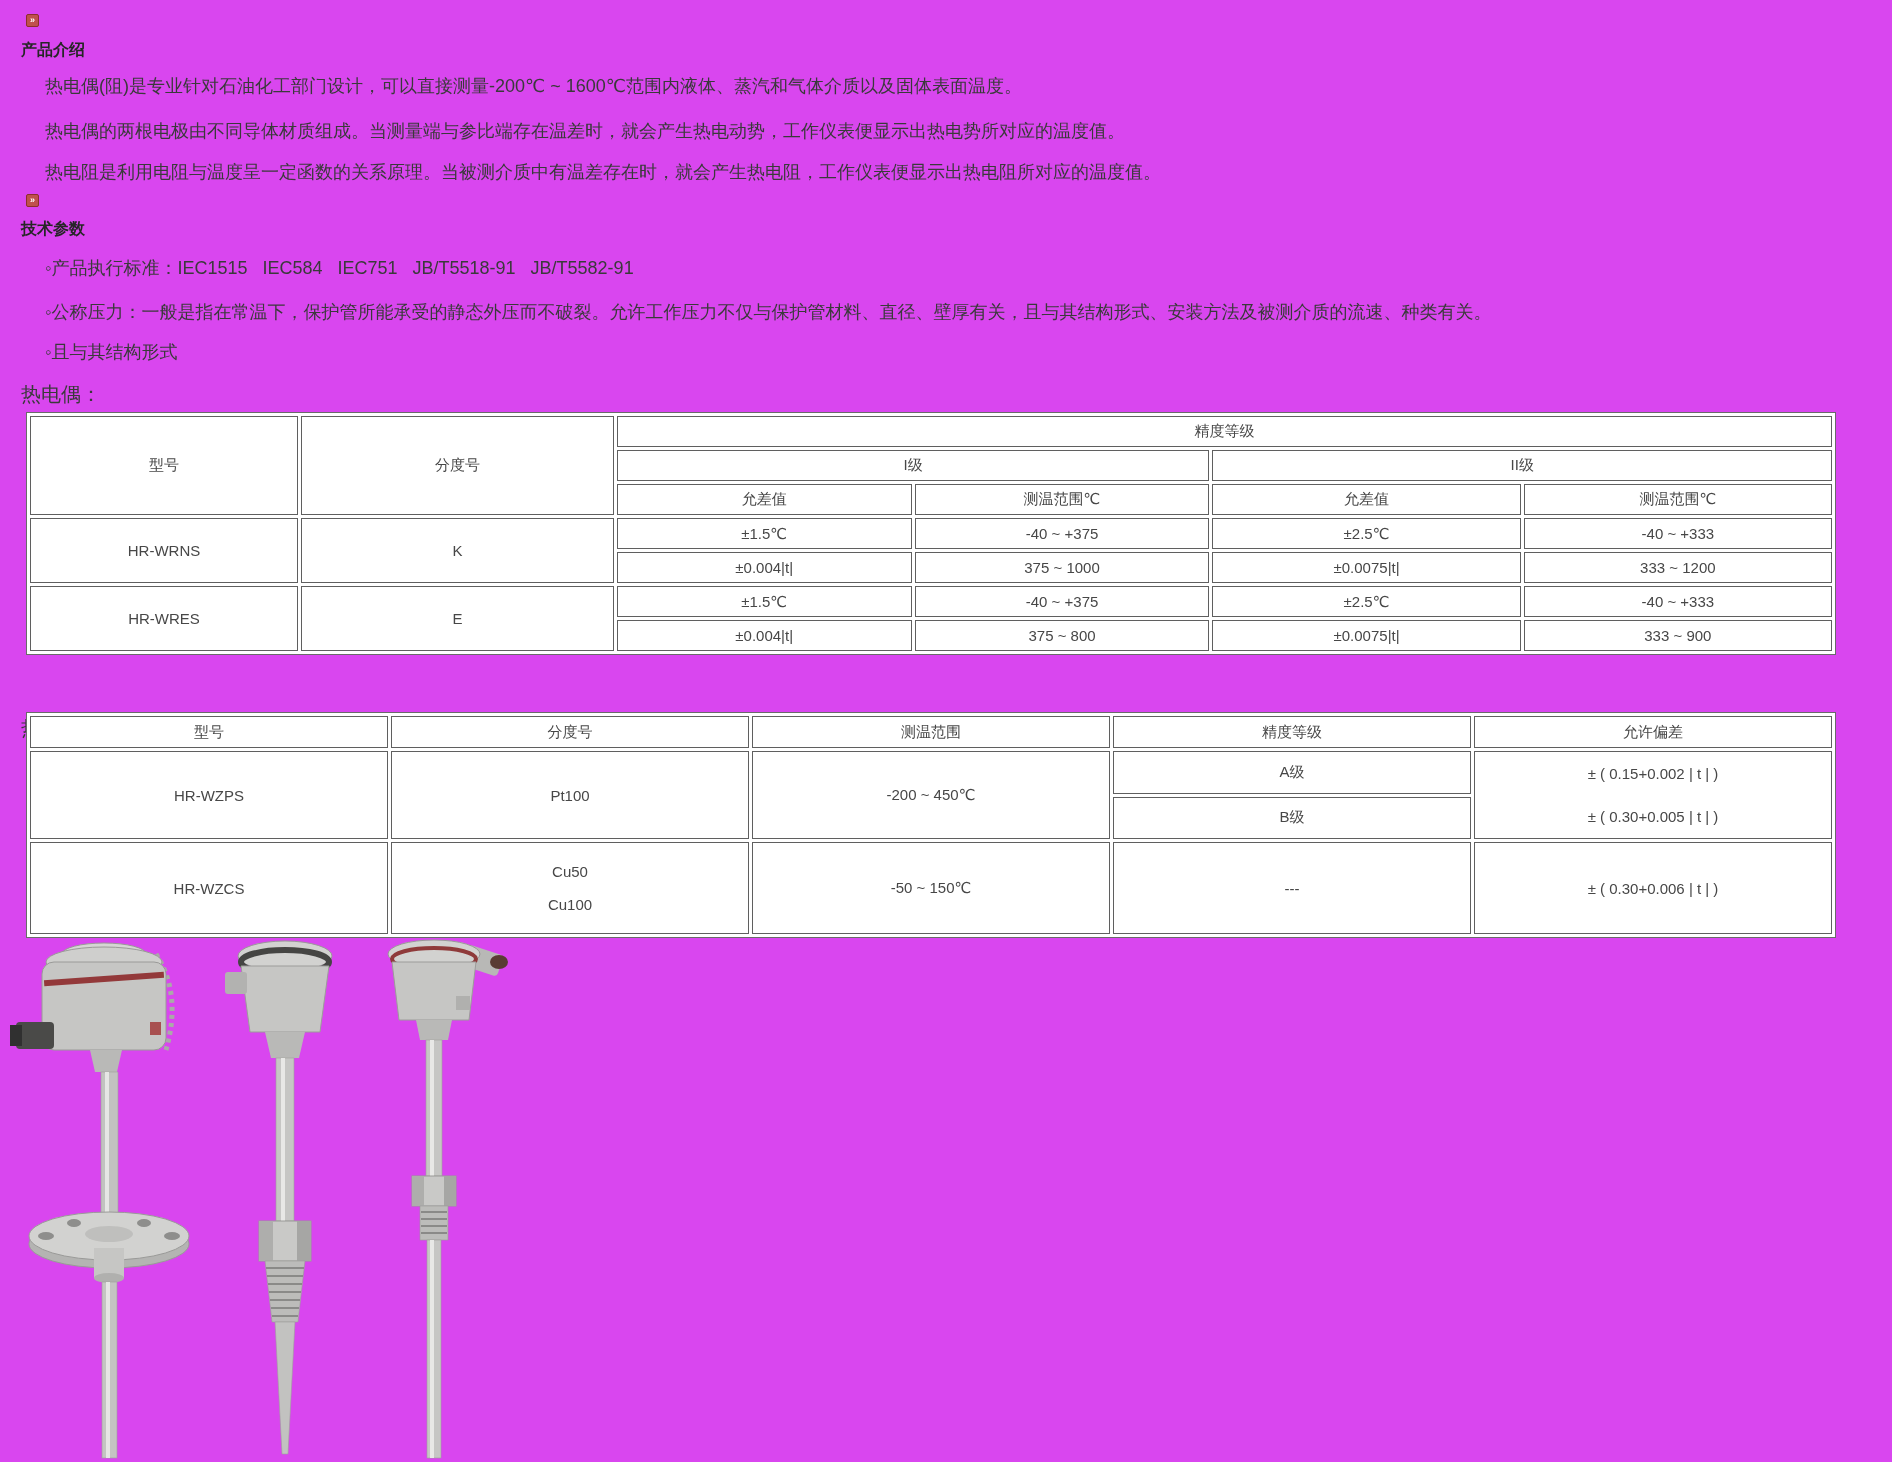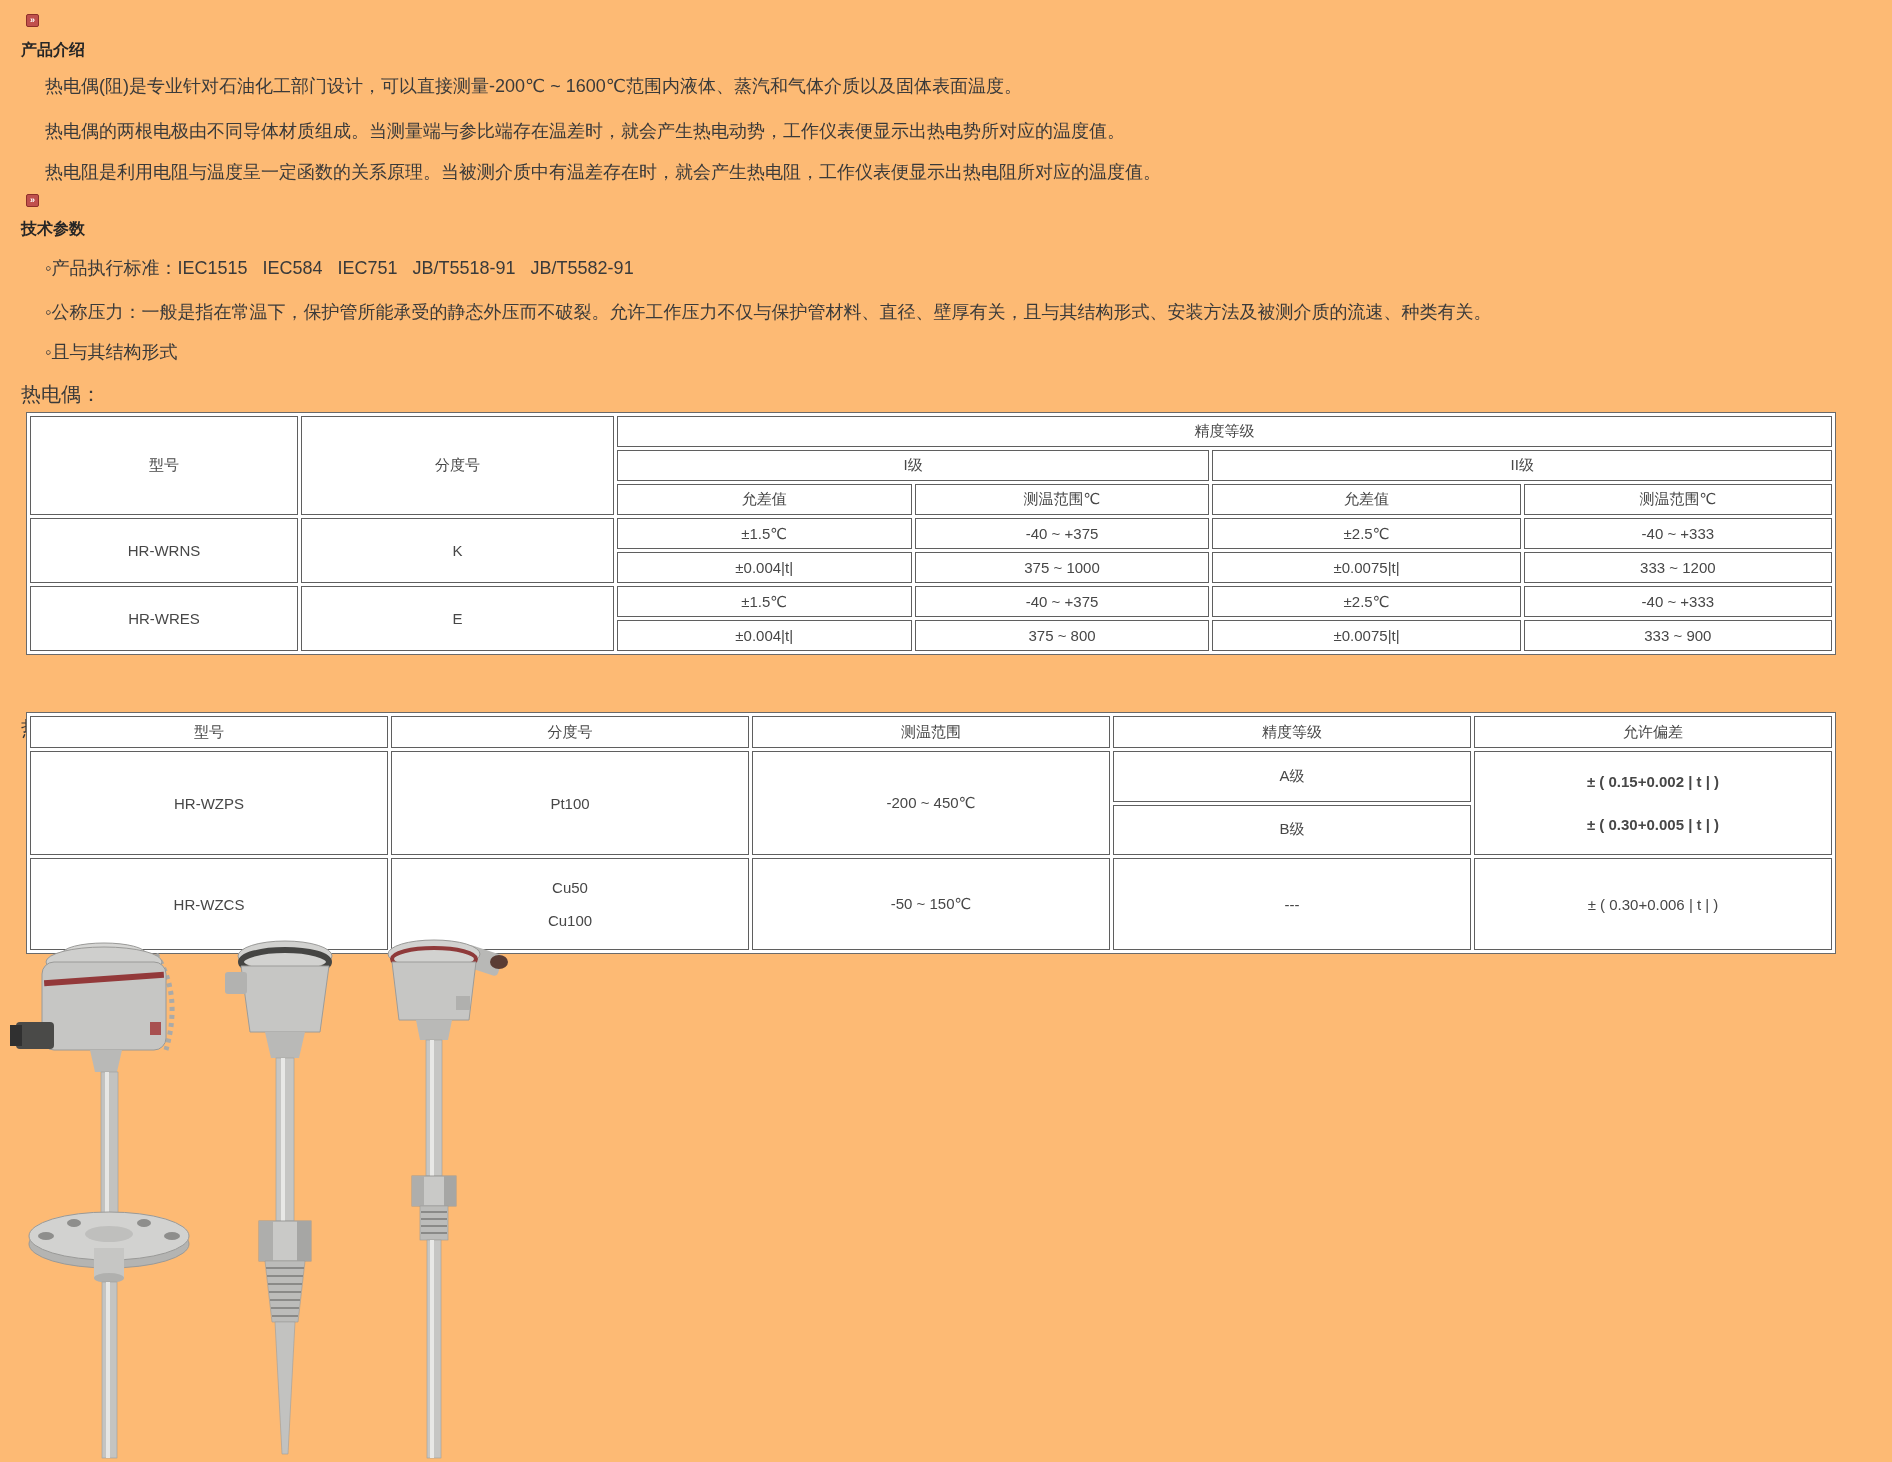--- a/index.html
+++ b/index.html
@@ -1,18 +1,18 @@
 <!DOCTYPE html>
 <html><head>
 <meta charset="utf-8">
 <style>
   * { margin:0; padding:0; box-sizing:border-box; }
   html,body { background:#ffffff; }
   .page {
-    position:relative; width:1892px; height:1462px; background:#fdba74;
+    position:relative; width:1892px; height:1462px; background:#d946ef;
     font-family:"Liberation Sans","DejaVu Sans",sans-serif; color:#3c3c3c;
     overflow:hidden;
   }
   .bullet-icon {
     position:absolute; width:13px; height:13px;
     background:#c0504d; border:1px solid #8e2f2a; border-radius:2px;
     color:#ffffff; font-size:9px; line-height:11px; text-align:center; font-weight:bold;
   }
   .bullet-icon::after { content:"»"; }
   .h-title { position:absolute; font-size:16px; font-weight:bold; color:#262626; white-space:nowrap; }
@@ -26,21 +26,21 @@
   table.spec td {
     border:1px solid #5f5f5f; text-align:center; vertical-align:middle;
     font-size:15px; color:#474747; padding:0 20px; overflow:hidden;
   }
   .t1 { left:26px; top:412px; width:1810px; }
   .t1 tr { height:31px; }
   .t2 { left:26px; top:712px; width:1810px; }
   .t2 tr.rh { height:32px; }
   .t2 tr.ra, .t2 tr.rb { height:42px; }
   .t2 tr.rc { height:92px; }
-  .dev-cell { padding:8px !important;font-weight:bold; }
+  .dev-cell { padding:0 !important; }
   .dev-line { height:43px; display:flex; align-items:center; justify-content:center; }
   .two-line div { line-height:33px; }
   .photos { position:absolute; left:0; top:938px; width:100%; height:524px; }
   .photo { position:absolute; top:0; }
 </style>
 </head>
 <body>
 
 <div class="page">
 

